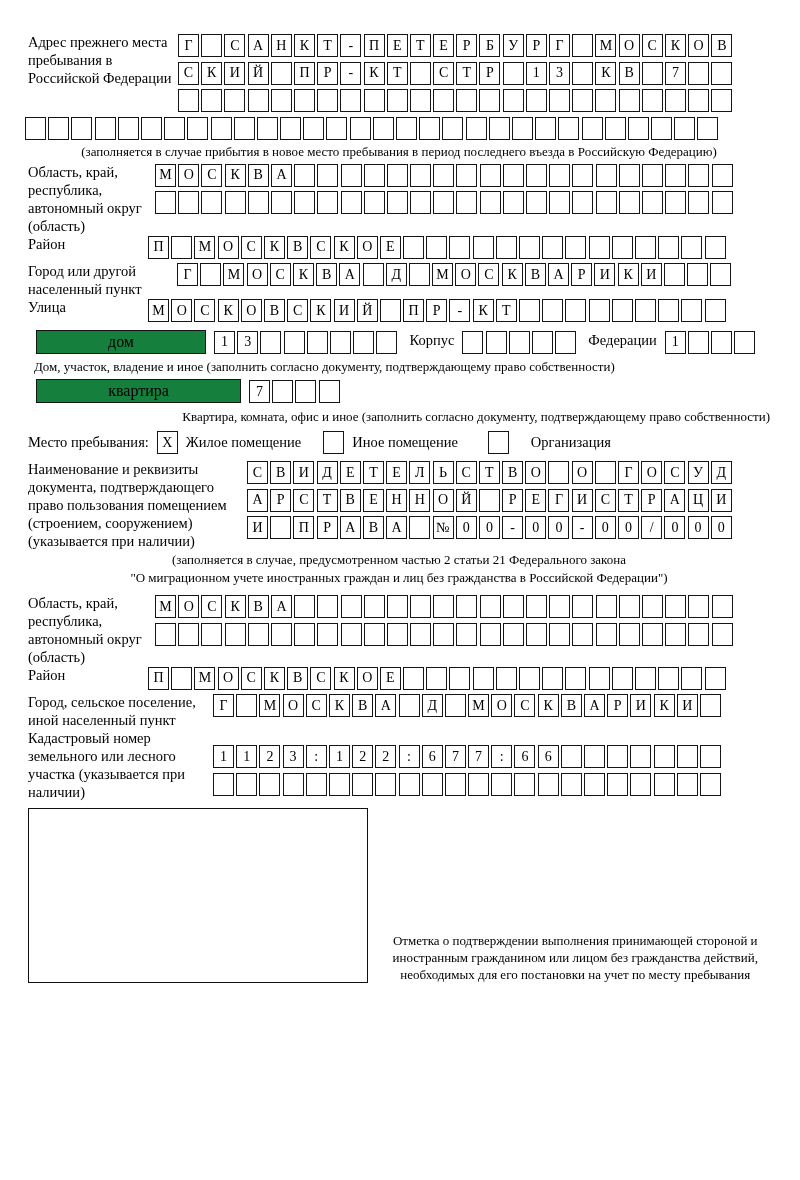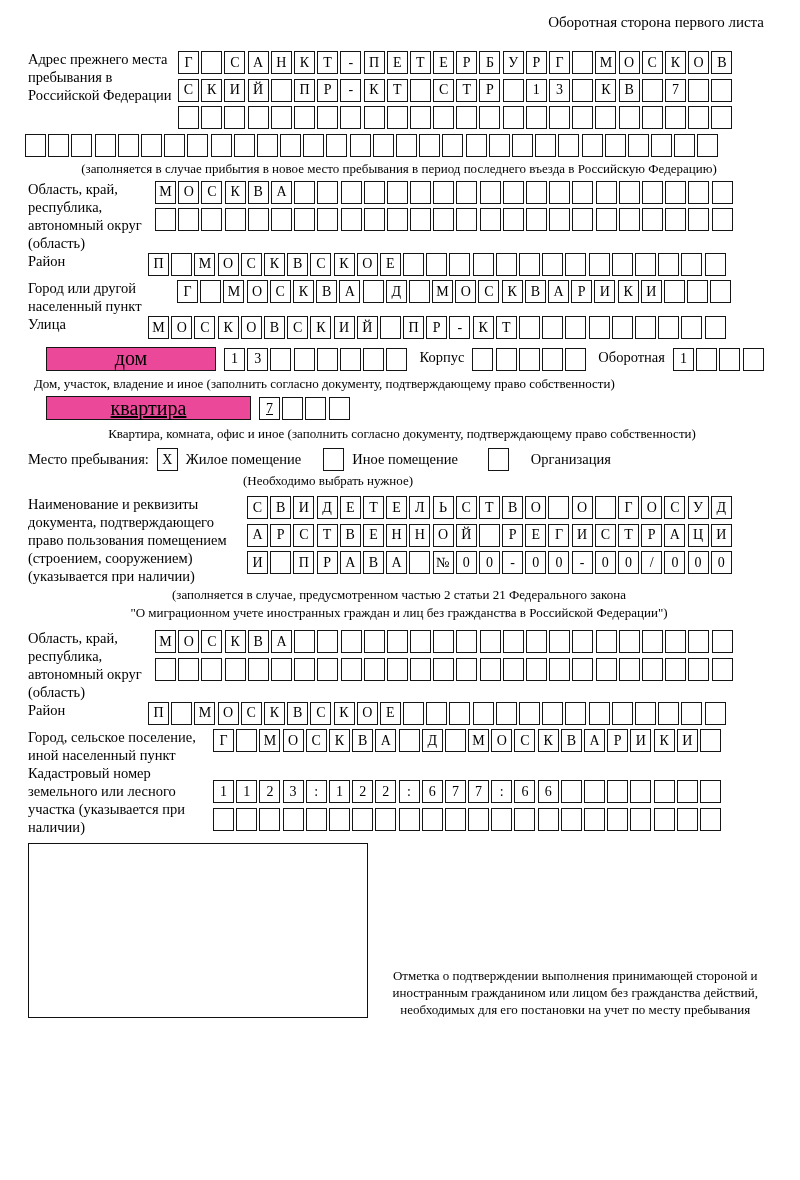--- a/index.html
+++ b/index.html
@@ -21,42 +21,41 @@
   .cells{display:flex;flex-wrap:nowrap;margin-bottom:4.5px;}
   .frow{display:flex;align-items:flex-start;}
   .flabel{font-size:14.5px;line-height:1.24;flex:none;padding-right:6px;box-sizing:border-box;}
   .lw150{width:150px;} .lw127{width:127px;} .lw120{width:120px;} .lw149{width:149px;} .lw185{width:185px;}
   .caption{font-size:13px;text-align:center;margin:1px 0 3px 0;line-height:1.3;}
   .heading{font-size:15.5px;font-weight:bold;text-align:center;margin:6px 0 7px 0;}
   .mt{margin-top:10px;}
 
   .named-rect{
     border:1.7px solid #151515;height:22px;display:flex;align-items:center;justify-content:center;
-    font-size:20px;flex:none;background:#ec4899;margin-left:18px;
+    font-size:16px;flex:none;background:#15803d;margin-left:8px;
   }
   .rect-dom{width:168px;margin-right:8px;}
   .rect-kv{width:203px;margin-right:8px;}
   .inline-lbl{font-size:14.5px;margin:2px 8px 0 10px;flex:none;}
 
   .mesto-row{display:flex;align-items:center;font-size:14.5px;margin-top:6px;}
   .mesto-row .cell{margin:0 8px;}
   .mesto-note{font-size:13px;text-align:center;width:600px;margin-top:2px;}
 
   .mark-area{display:flex;flex-direction:row;align-items:flex-end;margin-top:6px;}
   .mark-box{width:358px;height:173px;border:1.8px solid #111;margin-right:12px;background:#fff;}
   .mark-caption{width:412px;font-size:13px;text-align:center;line-height:1.32;margin-top:4px;margin-right:0px;}
 
   .cad-rows{padding-top:15px;}
 </style>
 </head>
 <body>
 
 <div class="page">
 
-  <div class="header-note">Оборотная сторона первого листа</div>
 
   <div class="frow mt" style="margin-top:20px;">
     <div class="flabel lw150">Адрес прежнего места пребывания в Российской Федерации</div>
     <div>
       <div class="cells">
           <span class="cell">Г</span>
           <span class="cell"></span>
           <span class="cell">С</span>
           <span class="cell">А</span>
           <span class="cell">Н</span>
@@ -334,51 +333,50 @@
         <span class="cell"></span>
       </div>
     <div class="inline-lbl">Корпус</div>
     <div class="cells" style="margin-top:1px;">
         <span class="cell"></span>
         <span class="cell"></span>
         <span class="cell"></span>
         <span class="cell"></span>
         <span class="cell"></span>
       </div>
-    <div class="inline-lbl">Оборотная</div>
+    <div class="inline-lbl">Федерации</div>
     <div class="cells" style="margin-top:1px;">
         <span class="cell">1</span>
         <span class="cell"></span>
         <span class="cell"></span>
         <span class="cell"></span>
       </div>
   </div>
   <div class="caption" style="text-align:left;margin-left:6px;">Дом, участок, владение и иное (заполнить согласно документу, подтверждающему право собственности)</div>
 
-  <div class="frow" style="margin-top:2px;text-decoration:underline;">
+  <div class="frow" style="margin-top:2px;">
     <div class="named-rect rect-kv">квартира</div>
     <div class="cells" style="margin-top:1px;">
         <span class="cell">7</span>
         <span class="cell"></span>
         <span class="cell"></span>
         <span class="cell"></span>
       </div>
   </div>
-  <div class="caption" style="text-align:center;margin-left:6px;">Квартира, комната, офис и иное (заполнить согласно документу, подтверждающему право собственности)</div>
+  <div class="caption" style="text-align:right;margin-left:6px;">Квартира, комната, офис и иное (заполнить согласно документу, подтверждающему право собственности)</div>
 
   <div class="mesto-row">
     <span>Место пребывания:</span>
     <span class="cell">X</span>
     <span>Жилое помещение</span>
     <span class="cell" style="margin-left:22px;"></span>
     <span>Иное помещение</span>
     <span class="cell" style="margin-left:30px;margin-right:22px;"></span>
     <span>Организация</span>
   </div>
-  <div class="mesto-note">(Необходимо выбрать нужное)</div>
 
   <div class="frow" style="margin-top:7px;">
     <div class="flabel" style="width:219px;">Наименование и реквизиты документа, подтверждающего право пользования помещением (строением, сооружением) (указывается при наличии)</div>
     <div>
       <div class="cells">
           <span class="cell">С</span>
           <span class="cell">В</span>
           <span class="cell">И</span>
           <span class="cell">Д</span>
           <span class="cell">Е</span>

